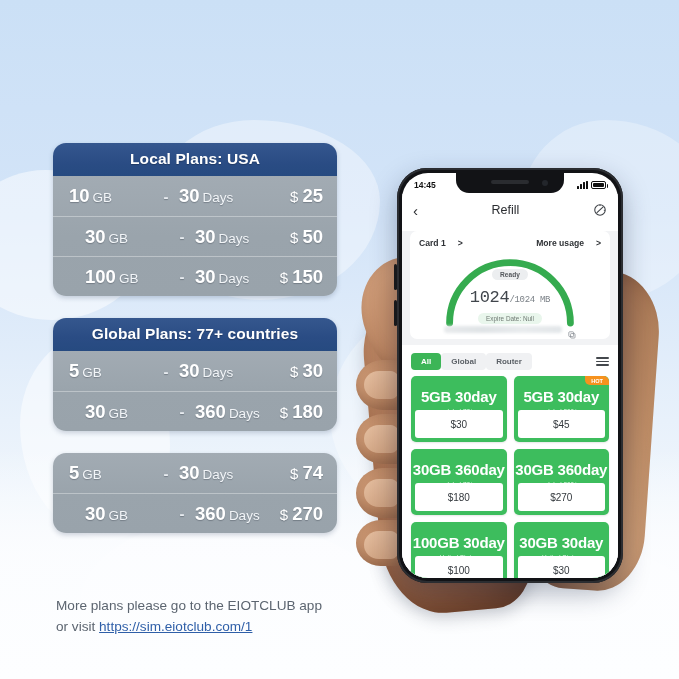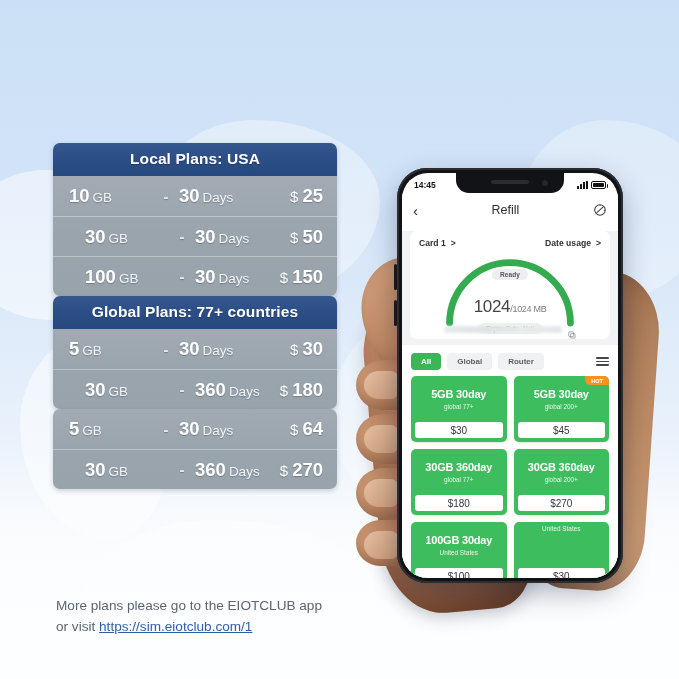--- a/index.html
+++ b/index.html
@@ -29,21 +29,21 @@
   
   .headline {
     position:absolute; left:0; right:0; top:49px;
     text-align:center;
     font-size:39px; font-weight:bold; color:#17181a;
     letter-spacing:-0.6px;
   }
 
   
   .tables { position:absolute; left:53px; top:143px; width:284px; }
-  .table { border-radius:7px; overflow:hidden; box-shadow:0 2px 5px rgba(40,60,90,.22); }
+  .table { border-radius:13px; overflow:hidden; box-shadow:0 2px 5px rgba(40,60,90,.22); margin-bottom:22px; }
   .table-head {
     background:linear-gradient(180deg,#35578e 0%,#2a4c84 55%,#264madd 100%);
     background:linear-gradient(180deg,#35578e 0%,#2a4c84 60%,#264a80 100%);
     color:#fff; font-weight:bold; font-size:15.5px; text-align:center;
     padding:7px 4px 8px; letter-spacing:.1px;
     text-shadow:0 1px 1px rgba(0,0,0,.25);
   }
   .table-body { background:linear-gradient(180deg,#a2abb3 0%,#9aa4ac 50%,#99a3ab 100%); }
   .row {
     display:flex; align-items:center;
@@ -143,56 +143,56 @@
   }
   .apphead .title { font-size:12.5px; color:#2b2d31; font-weight:normal; }
   .chev-back { font-size:15px; color:#2b2d31; line-height:1; }
   .globe-ic { width:14px; height:14px; }
 
   .appbody { background:#f2f3f5; height:100%; }
   .usage-card {
     margin:5px 8px 0; background:#fff; border-radius:7px; padding:7px 9px 6px;
   }
   .card-top { display:flex; justify-content:space-between; font-size:8.6px; color:#2f3236; font-weight:bold;}
-  .card-top .lnk { display:flex; align-items:center; gap:5px; }
+  .card-top .lnk { display:flex; align-items:center; gap:12px; }
   .card-top .lnk span.a { font-weight:bold; }
   .gaugewrap { position:relative; height:72px; margin-top:1px; }
   .gauge { position:absolute; left:50%; transform:translateX(-50%); top:2px; width:142px; height:76px; }
   .g-center { position:absolute; left:0; right:0; top:14px; text-align:center; }
   .badge-ready {
     display:inline-block; background:#eceef0; color:#54585d;
     font-size:6.6px; padding:2px 8px; border-radius:8px; font-weight:bold;
   }
-  .g-num { margin-top:16px; font-size:17px; color:#41464c; font-weight:normal; letter-spacing:-.3px;}
+  .g-num { margin-top:7px; font-size:17px; color:#41464c; font-weight:normal; letter-spacing:-.3px;font-family:Liberation Mono, monospace;}
   .g-num small { font-size:9px; color:#7b8187; }
   .badge-exp {
     display:inline-block; margin-top:4px; background:#e9f6ec; color:#6f7a73;
     font-size:6.4px; padding:2px 8px; border-radius:8px;
   }
   .blurline { display:flex; align-items:center; justify-content:center; gap:6px; margin-top:4px;}
   .blurline .bl {
     width:118px; height:7px; border-radius:3px;
     background:linear-gradient(90deg,#e7eaec,#dfe3e6,#e9ecee,#e2e6e9);
     filter:blur(1.4px);
   }
   .copy-ic { width:8px; height:8px; }
 
-  .filters { display:flex; align-items:center; padding:8px 9px 6px; gap:6px; background:#fff; margin-top:6px;}
+  .filters { display:flex; align-items:center; padding:8px 9px 6px; background:#fff; margin-top:6px;}
   .chip { font-size:8px; padding:4px 10px; border-radius:4px; background:#f0f1f3; color:#5c6167; font-weight:bold;}
   .chip.on { background:#3cb557; color:#fff; }
   .hamb { margin-left:auto; display:flex; flex-direction:column; gap:2.2px; }
   .hamb i { display:block; width:13px; height:1.6px; background:#44484d; border-radius:1px; }
 
   .grid { display:grid; grid-template-columns:1fr 1fr; gap:7px; padding:0 9px 6px; background:#fff;}
   .pcard { position:relative; background:#3dbd5d; border-radius:5px; overflow:hidden; height:66px;
            box-shadow:0 1px 2px rgba(0,0,0,.10); }
-  .pcard .t { text-align:center; color:#fff; font-weight:bold; font-size:11px; padding-top:12px; letter-spacing:-.2px;}
+  .pcard .t { text-align:center; color:#fff; font-weight:bold; font-size:15px; padding-top:12px; letter-spacing:-.2px;}
   .pcard .s { text-align:center; color:#e6f7ea; font-size:6.4px; margin-top:3px; }
   .pcard .p {
-    position:absolute; left:4px; right:4px; bottom:4px; height:16px;
+    position:absolute; left:4px; right:4px; bottom:4px; height:28px;
     background:#fff; border-radius:3px; display:flex; align-items:center; justify-content:center;
     font-size:10px; color:#33383d;
   }
   .hot {
     position:absolute; right:0; top:0; background:#f6921e; color:#fff;
     font-size:5.6px; font-weight:bold; padding:1.5px 6px; border-radius:0 5px 0 5px;
   }
 </style>
 </head>
 <body>
@@ -251,21 +251,21 @@
             <span class="c-price"><span class="cur">$</span><span>180</span></span>
           </div>
         </div>
       </div>
       <div class="table">
         <div class="table-body">
           <div class="row">
             <span class="c-data"><span>5</span><span class="unit">GB</span></span>
             <span class="c-dash">-</span>
             <span class="c-days"><span>30</span><span class="unit">Days</span></span>
-            <span class="c-price"><span class="cur">$</span><span>64</span></span>
+            <span class="c-price"><span class="cur">$</span><span>74</span></span>
           </div>
           <div class="row">
             <span class="c-data"><span>30</span><span class="unit">GB</span></span>
             <span class="c-dash">-</span>
             <span class="c-days"><span>360</span><span class="unit">Days</span></span>
             <span class="c-price"><span class="cur">$</span><span>270</span></span>
           </div>
         </div>
       </div>
     </div>
@@ -332,21 +332,21 @@
 
       <div class="appbody">
 
         <div class="usage-card">
           <div class="card-top">
             <span class="lnk">
               <span class="a">Card 1</span>
               <span>&gt;</span>
             </span>
             <span class="lnk">
-              <span class="a">Date usage</span>
+              <span class="a">More usage</span>
               <span>&gt;</span>
             </span>
           </div>
 
           <div class="gaugewrap">
             <svg class="gauge" viewBox="0 0 142 78">
               <path d="M9 74 A62 62 0 0 1 133 74" fill="none" stroke="#35ab4f" stroke-width="7" stroke-linecap="round"></path>
             </svg>
             <div class="g-center">
               <div class="badge-ready">Ready</div>
@@ -400,20 +400,21 @@
               <div class="t">30GB 360day</div>
               <div class="s">global 200+</div>
               <div class="p">$270</div>
             </div>
             <div class="pcard">
               <div class="t">100GB 30day</div>
               <div class="s">United States</div>
               <div class="p">$100</div>
             </div>
             <div class="pcard">
+              <div class="t">30GB 30day</div>
               <div class="s">United States</div>
               <div class="p">$30</div>
             </div>
           </div>
       </div>
     </div>
   </div>
 </div>
 
 </body></html>

